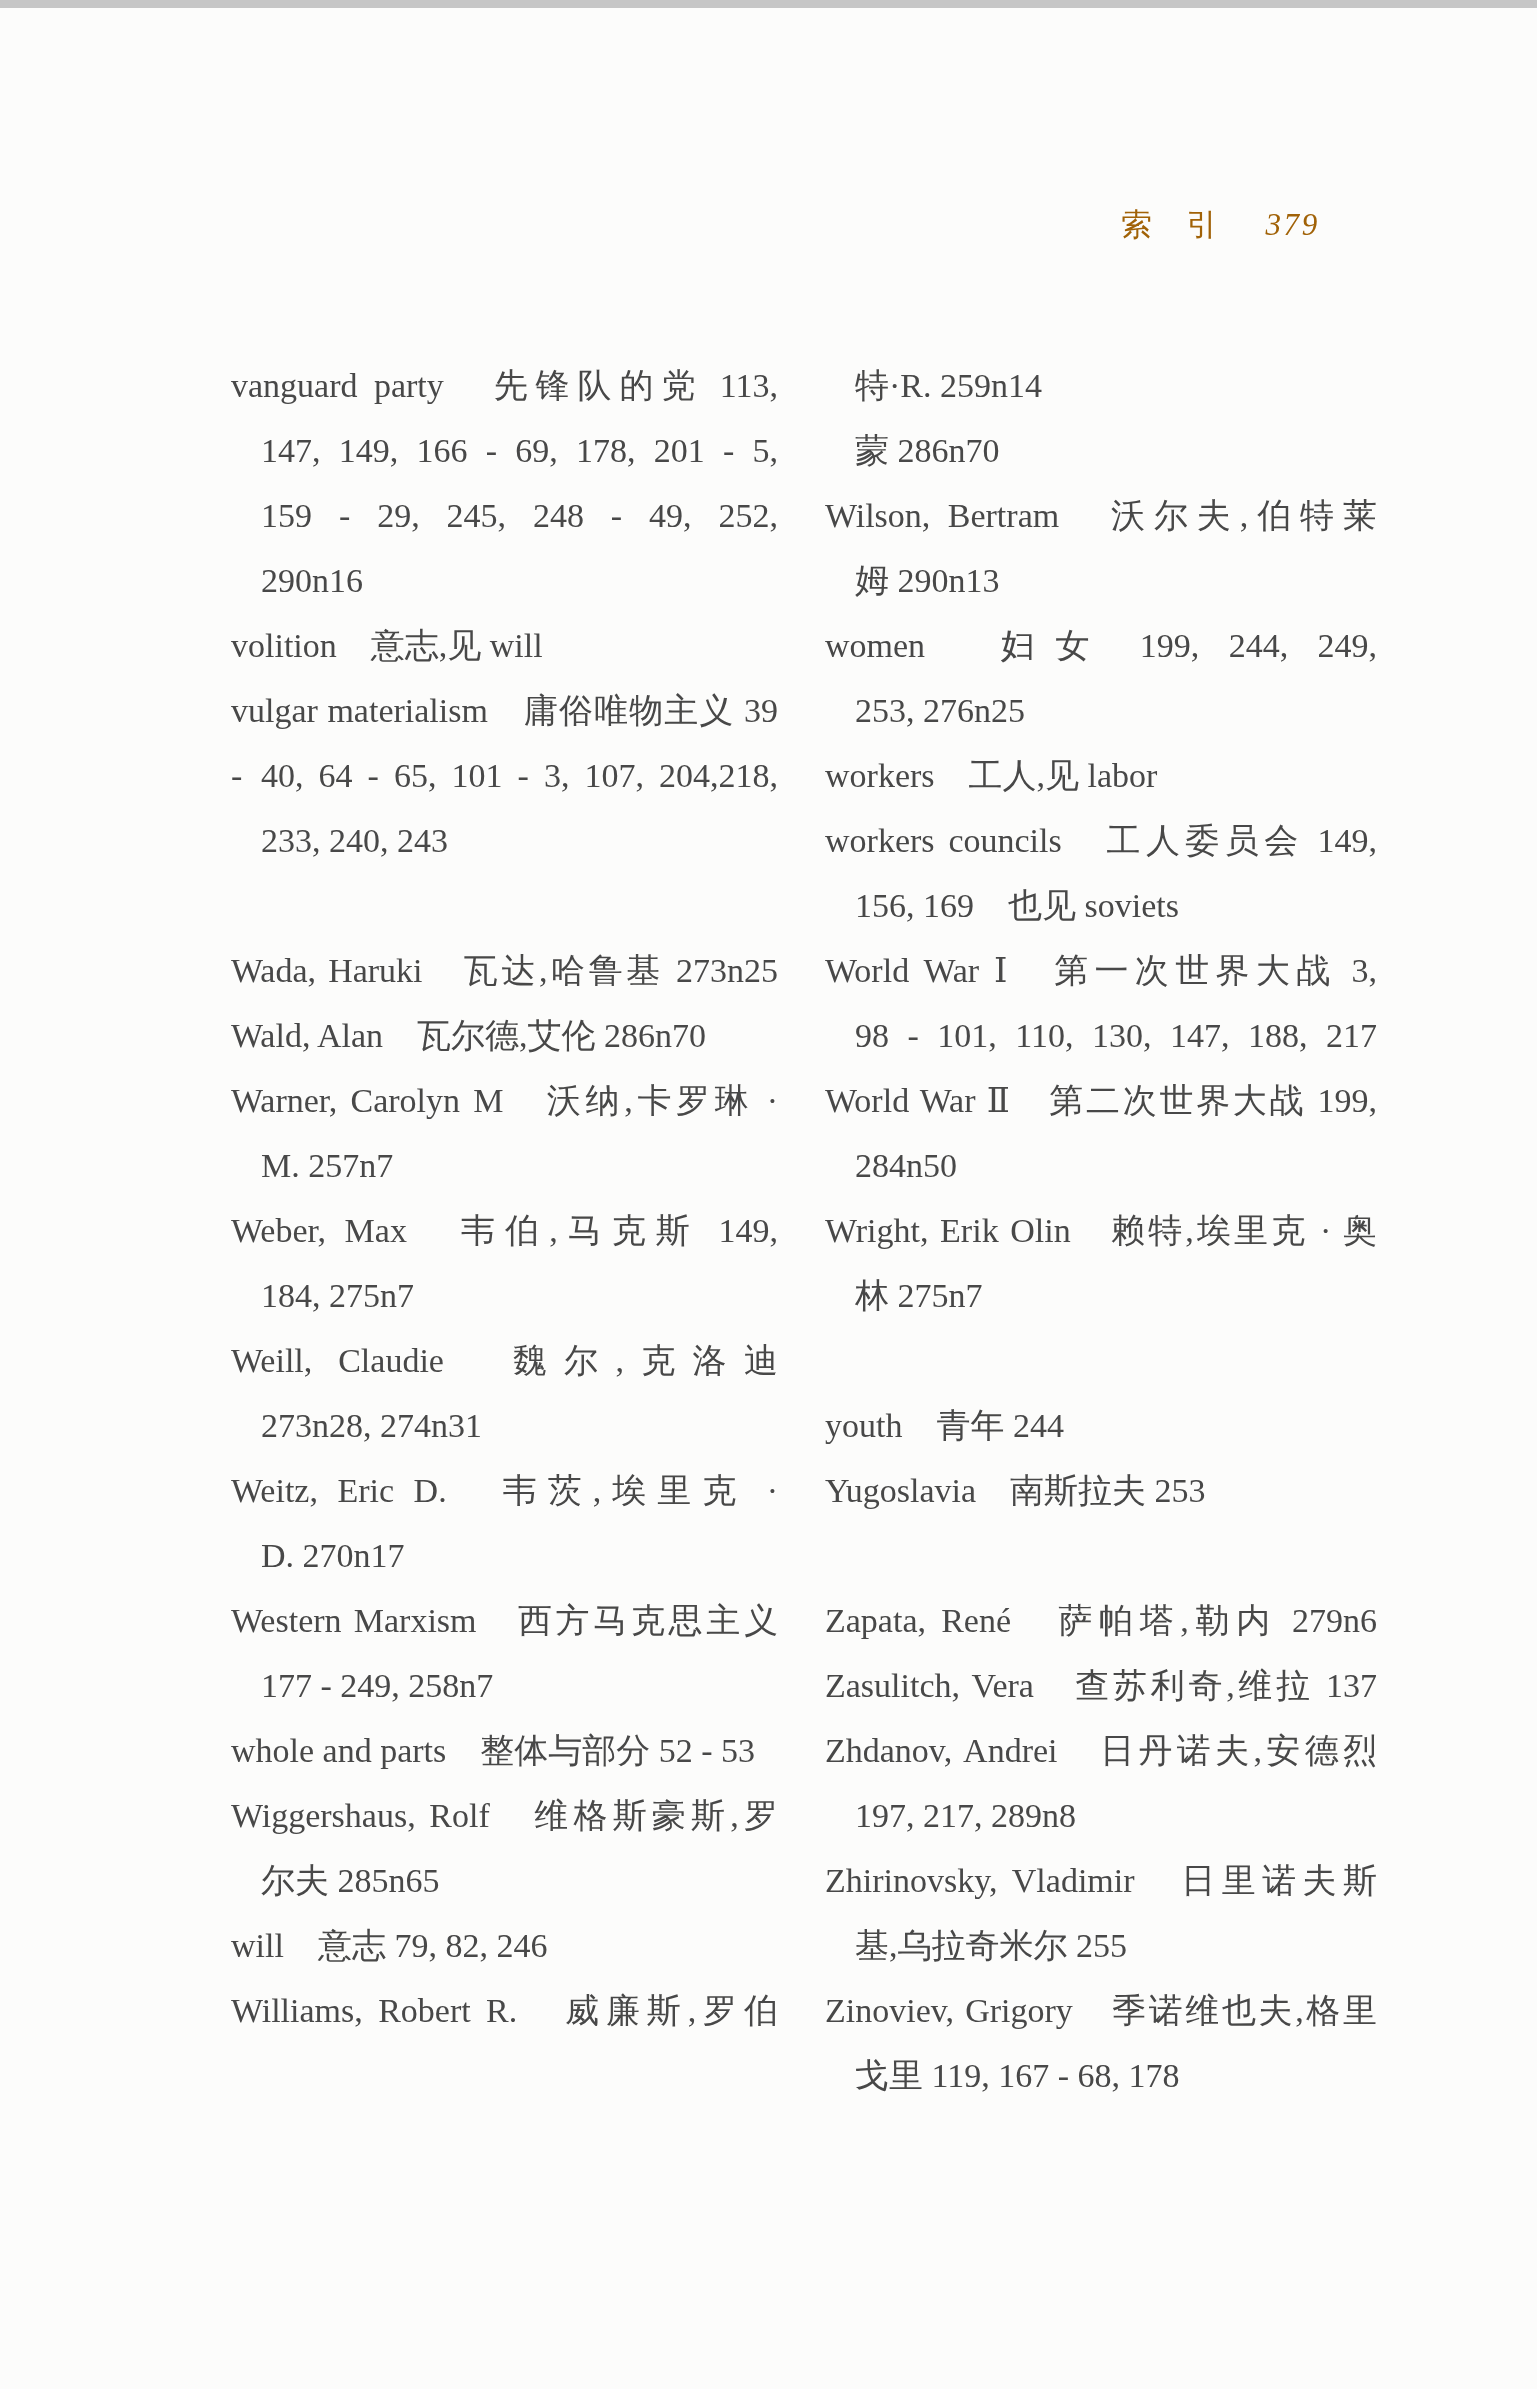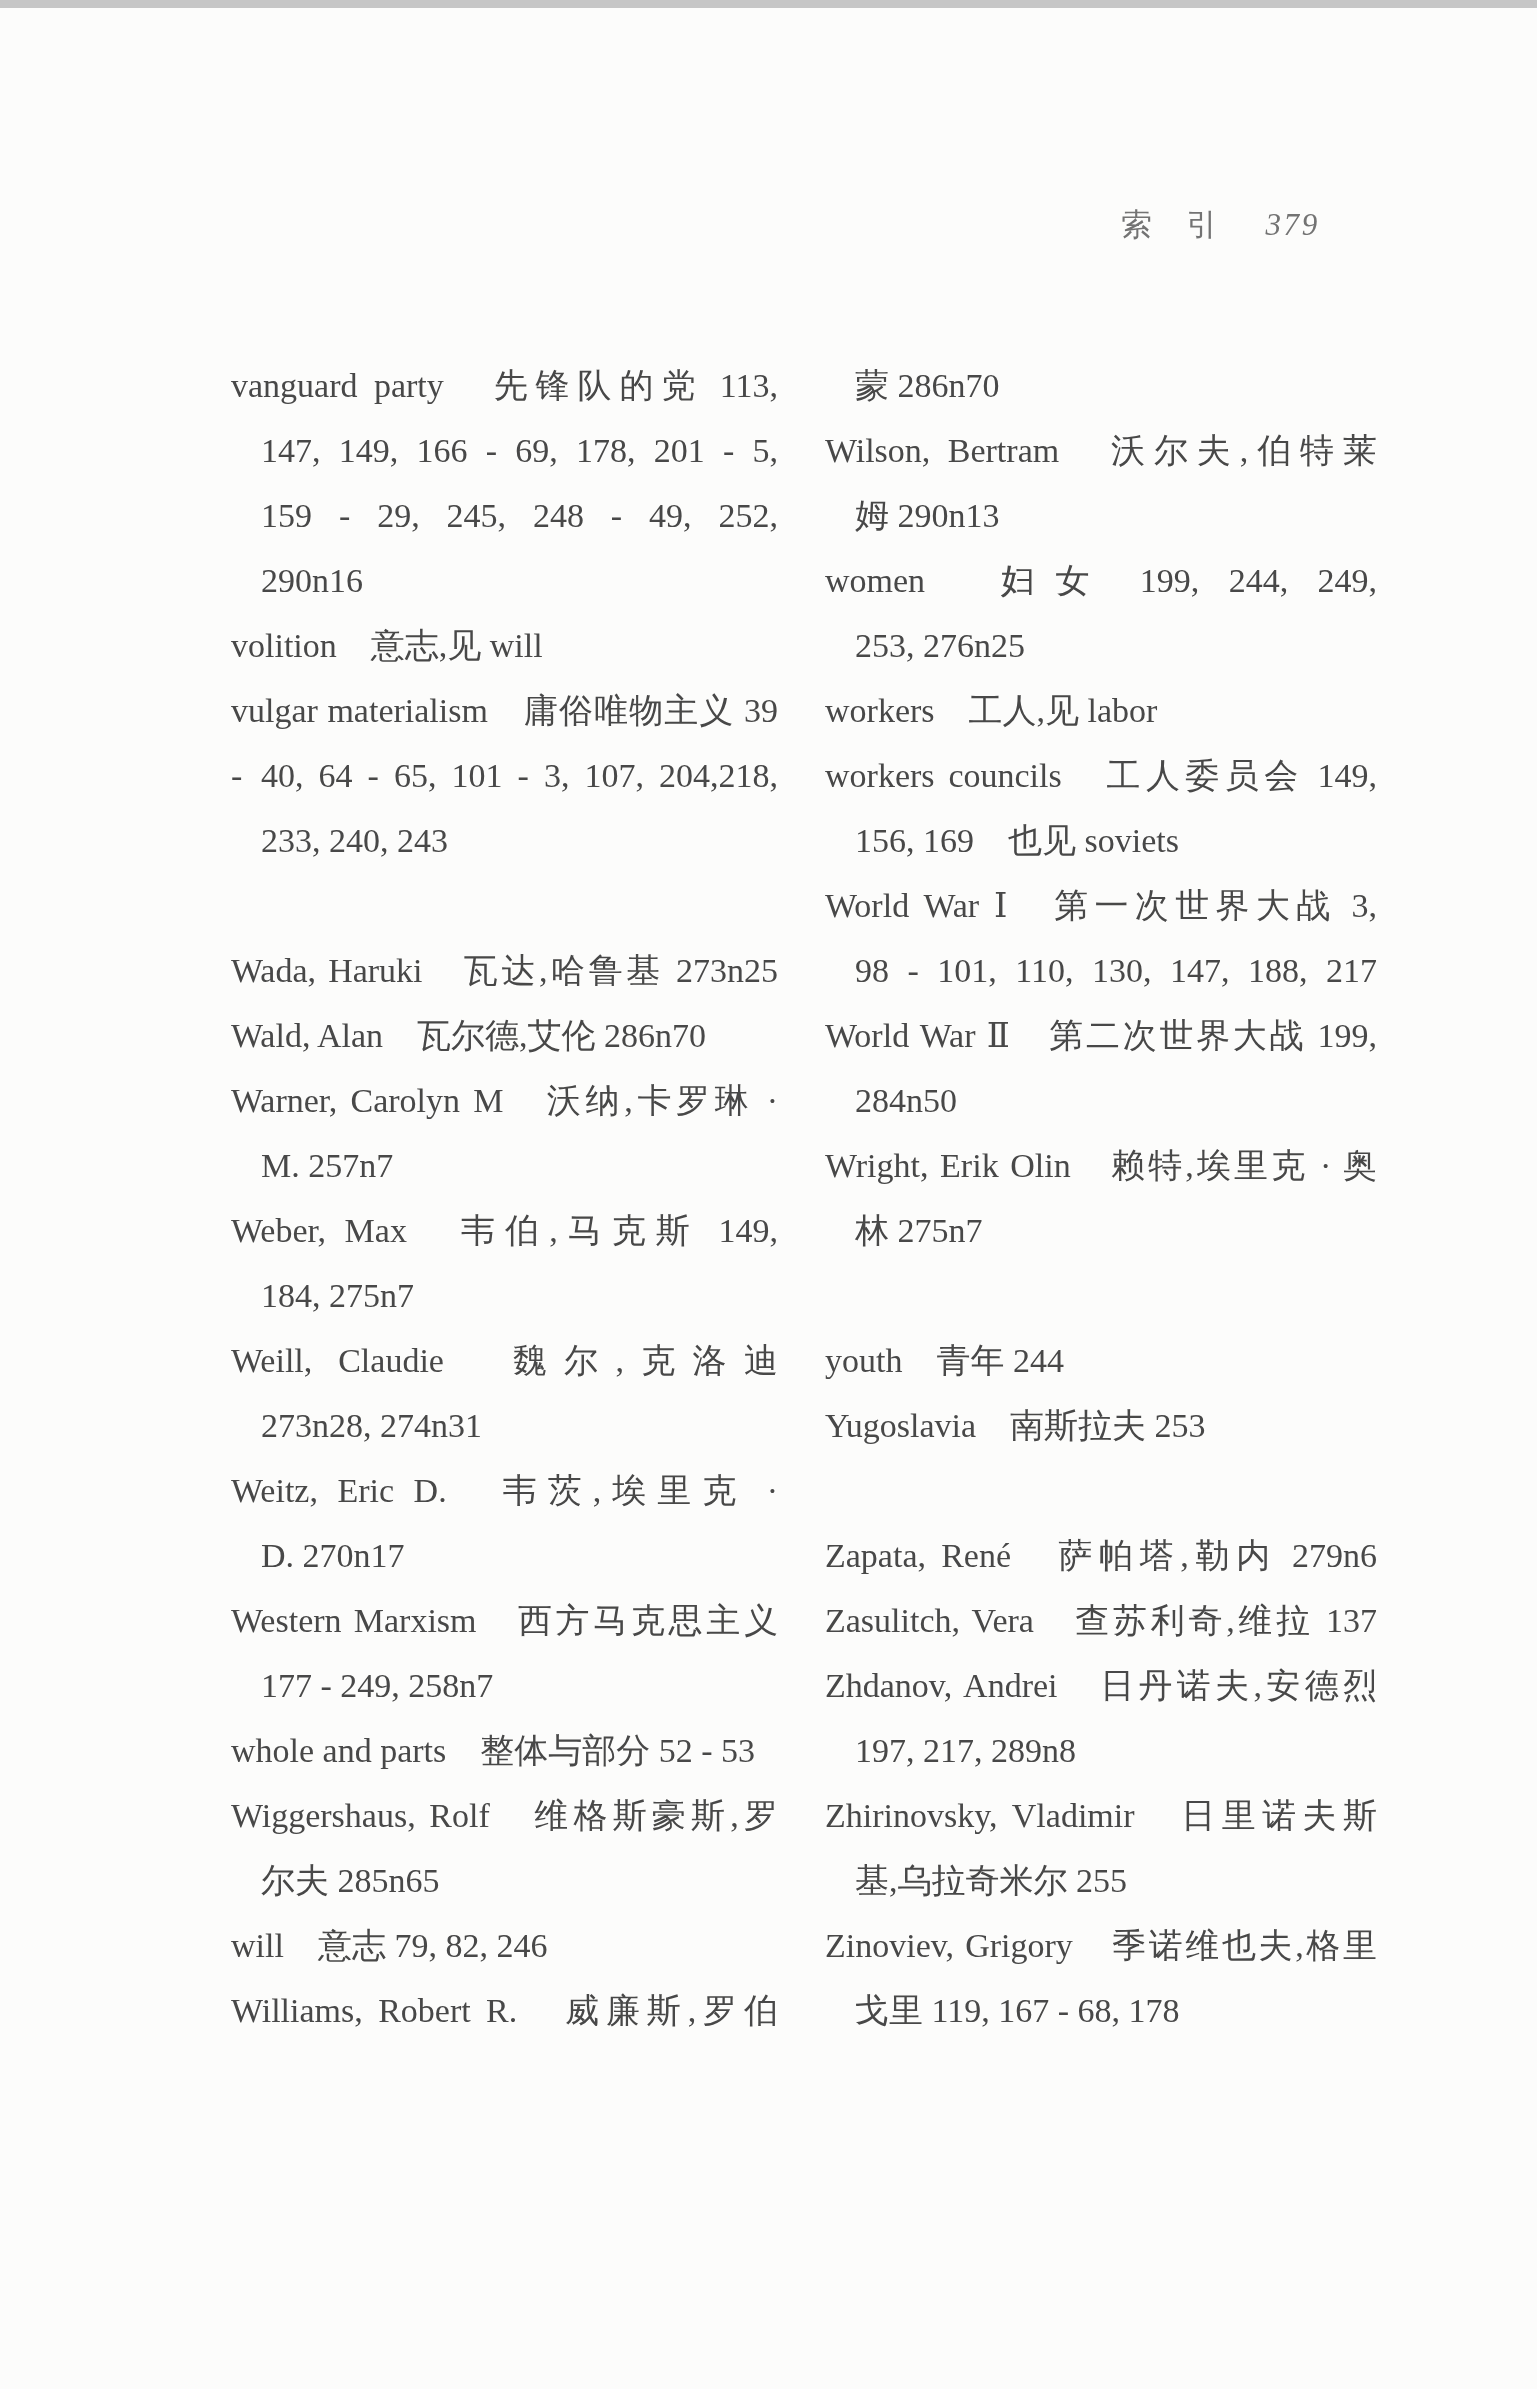--- a/index.html
+++ b/index.html
@@ -10,21 +10,21 @@
     overflow:hidden;
     font-family:"Liberation Serif","DejaVu Serif",serif;
     color:#484848;
   }
   .top-band{
     position:absolute;top:0;left:0;width:100%;height:8.2px;
     background:#c6c6c6;
   }
   .header{
     position:absolute;top:204px;left:1121px;
-    font-size:31px;color:#737373;
+    font-size:31px;color:#a16207;
     white-space:nowrap;
   }
   .idx-title{letter-spacing:1.8px;}
   .pagenum{font-style:italic;margin-left:46px;letter-spacing:2.7px;}
   .col{
     position:absolute;top:353px;
     font-size:34px;line-height:65px;
   }
   .col-left{left:231px;width:547px;}
   .col-right{left:825px;width:552px;}
@@ -71,20 +71,21 @@
       <div class="line indent">D. 270n17</div>
       <div class="line fill">Western Marxism　西方马克思主义</div>
       <div class="line indent">177 - 249, 258n7</div>
       <div class="line">whole and parts　整体与部分 52 - 53</div>
       <div class="line fill">Wiggershaus, Rolf　维格斯豪斯,罗</div>
       <div class="line indent">尔夫 285n65</div>
       <div class="line">will　意志 79, 82, 246</div>
       <div class="line fill">Williams, Robert R.　威廉斯,罗伯</div>
     </div>
   <div class="col col-right" id="col-right">
+      <div class="line indent">特·R. 259n14</div>
       <div class="line indent">蒙 286n70</div>
       <div class="line fill">Wilson, Bertram　沃尔夫,伯特莱</div>
       <div class="line indent">姆 290n13</div>
       <div class="line fill">women　妇女 199, 244, 249,</div>
       <div class="line indent">253, 276n25</div>
       <div class="line">workers　工人,见 labor</div>
       <div class="line fill">workers councils　工人委员会 149,</div>
       <div class="line indent">156, 169　也见 soviets</div>
       <div class="line fill">World War Ⅰ　第一次世界大战 3,</div>
       <div class="line indent fill">98 - 101, 110, 130, 147, 188, 217</div>

